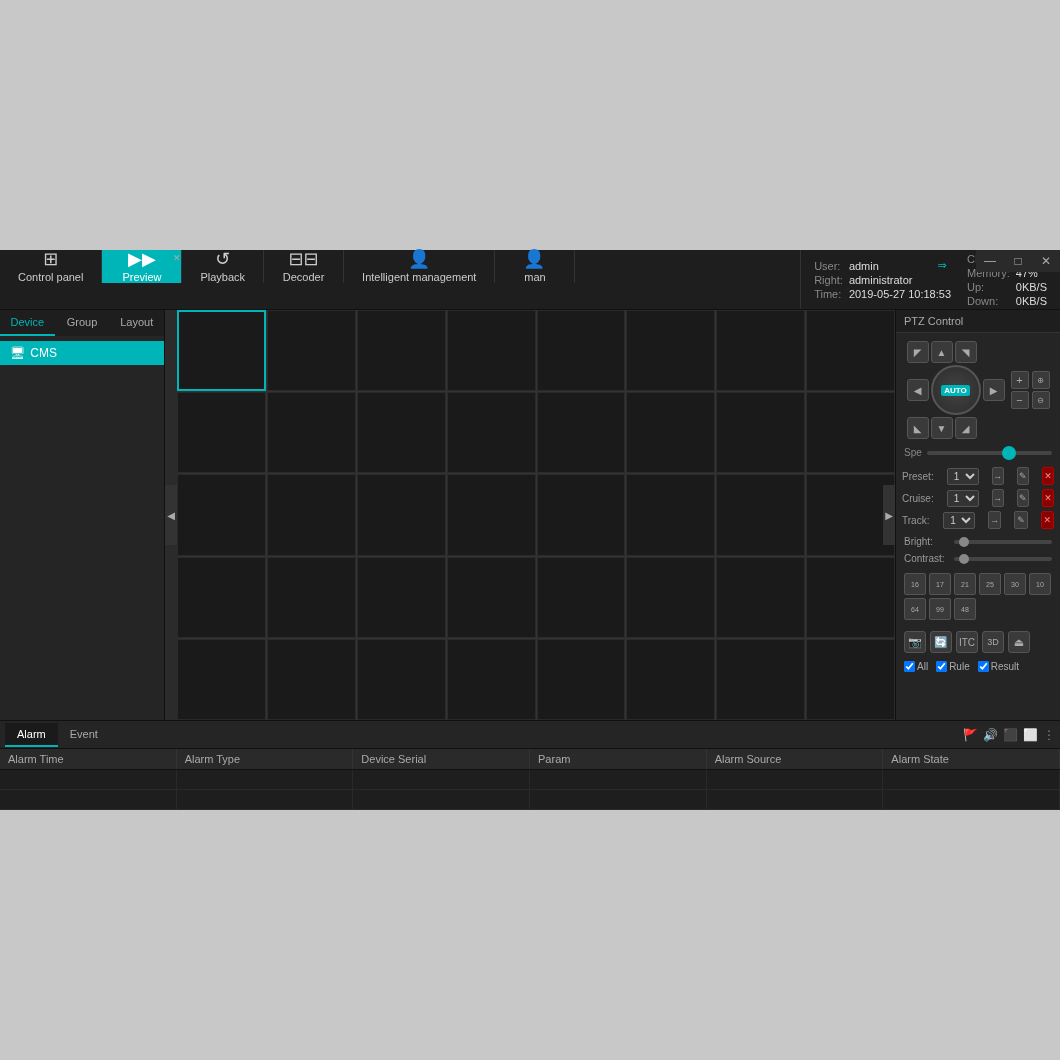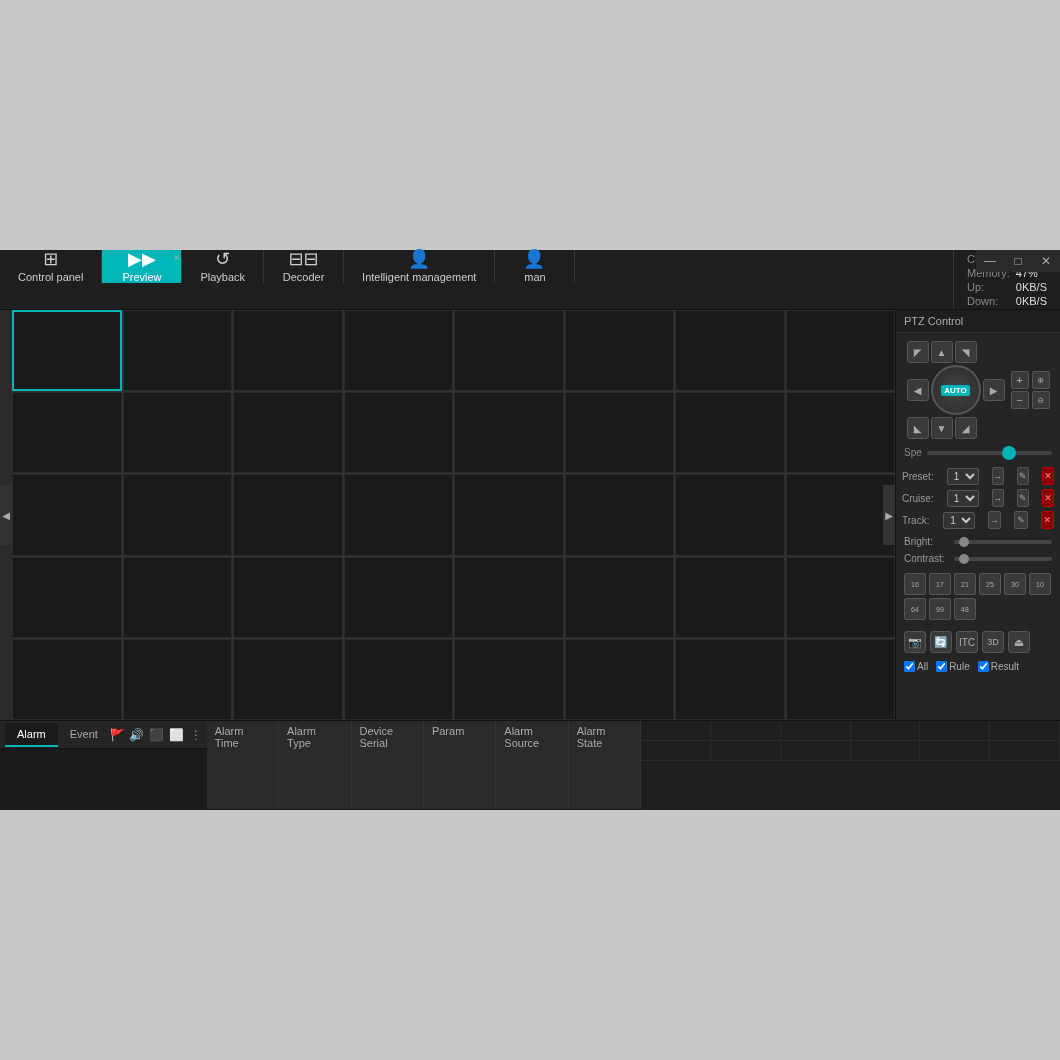--- a/index.html
+++ b/index.html
@@ -397,21 +397,21 @@
       width: 11px;
       height: 11px;
       cursor: pointer;
     }
     
     .bottom-section {
       height: 90px;
       background: #1a1a1a;
       border-top: 1px solid #111;
       display: flex;
-      flex-direction: row;
+      flex-direction: column;
     }
     .alarm-tabs {
       display: flex;
       align-items: center;
       background: #252525;
       border-bottom: 1px solid #111;
       padding: 0 5px;
       height: 28px;
     }
     .alarm-tab {
@@ -550,20 +550,37 @@
 
       <div class="nav-item-wrap">
         <div class="nav-item">
           <span class="nav-icon">👤</span>
           <span>man</span>
         </div>
       </div>
     </div>
 
     <div style="display:flex; align-items:center; padding:5px 10px; background:#1e1e1e; border-left:1px solid #333; gap:10px;">
+      <table style="font-size:11px; border-collapse:collapse;">
+        <tbody>
+            <tr>
+          <td style="color:#888; padding:1px 3px;">User:</td>
+          <td style="color:#ddd; padding:1px 3px;">admin</td>
+          <td style="padding:1px 3px;"><button class="btn-logout">⇒</button></td>
+        </tr>
+        <tr>
+          <td style="color:#888; padding:1px 3px;">Right:</td>
+          <td style="color:#ddd; padding:1px 3px;">administrator</td>
+        </tr>
+        <tr>
+          <td style="color:#888; padding:1px 3px;">Time:</td>
+          <td style="color:#ddd; padding:1px 3px;" colspan="2">2019-05-27 10:18:53</td>
+        </tr>
+      </tbody>
+        </table>
       <table style="font-size:11px; border-collapse:collapse;">
         <tbody>
             <tr>
           <td style="color:#888; padding:1px 3px;">CPU:</td>
           <td style="color:#ddd; padding:1px 3px;">9%</td>
         </tr>
         <tr>
           <td style="color:#888; padding:1px 3px;">Memory:</td>
           <td style="color:#ddd; padding:1px 3px;">47%</td>
         </tr>
@@ -581,20 +598,41 @@
 
     <div style="display:flex; position:absolute; top:0; right:0;">
       <button class="win-btn">—</button>
       <button class="win-btn">□</button>
       <button class="win-btn close-btn">✕</button>
     </div>
   </div>
 
   <div class="main-body">
 
+    <div class="sidebar">
+
+      <div class="sidebar-tabs">
+        <div class="sidebar-tab active">
+          <span>Device</span>
+        </div>
+        <div class="sidebar-tab">
+          <span>Group</span>
+        </div>
+        <div class="sidebar-tab">
+          <span>Layout</span>
+        </div>
+      </div>
+
+      <div class="sidebar-content">
+        <div class="sidebar-item active">
+          <span class="item-icon">🖥</span>
+          <span>CMS</span>
+        </div>
+      </div>
+    </div>
 
     <div class="expand-arrow" style="position:relative; width:12px; background:#333; display:flex; align-items:center; justify-content:center; color:#aaa; font-size:10px; cursor:pointer;">
       ◀
     </div>
 
     <div class="preview-area" style="position:relative;">
       <div class="preview-grid" id="preview-grid">
 
       <div class="grid-cell active"></div>
           <div class="grid-cell"></div>

